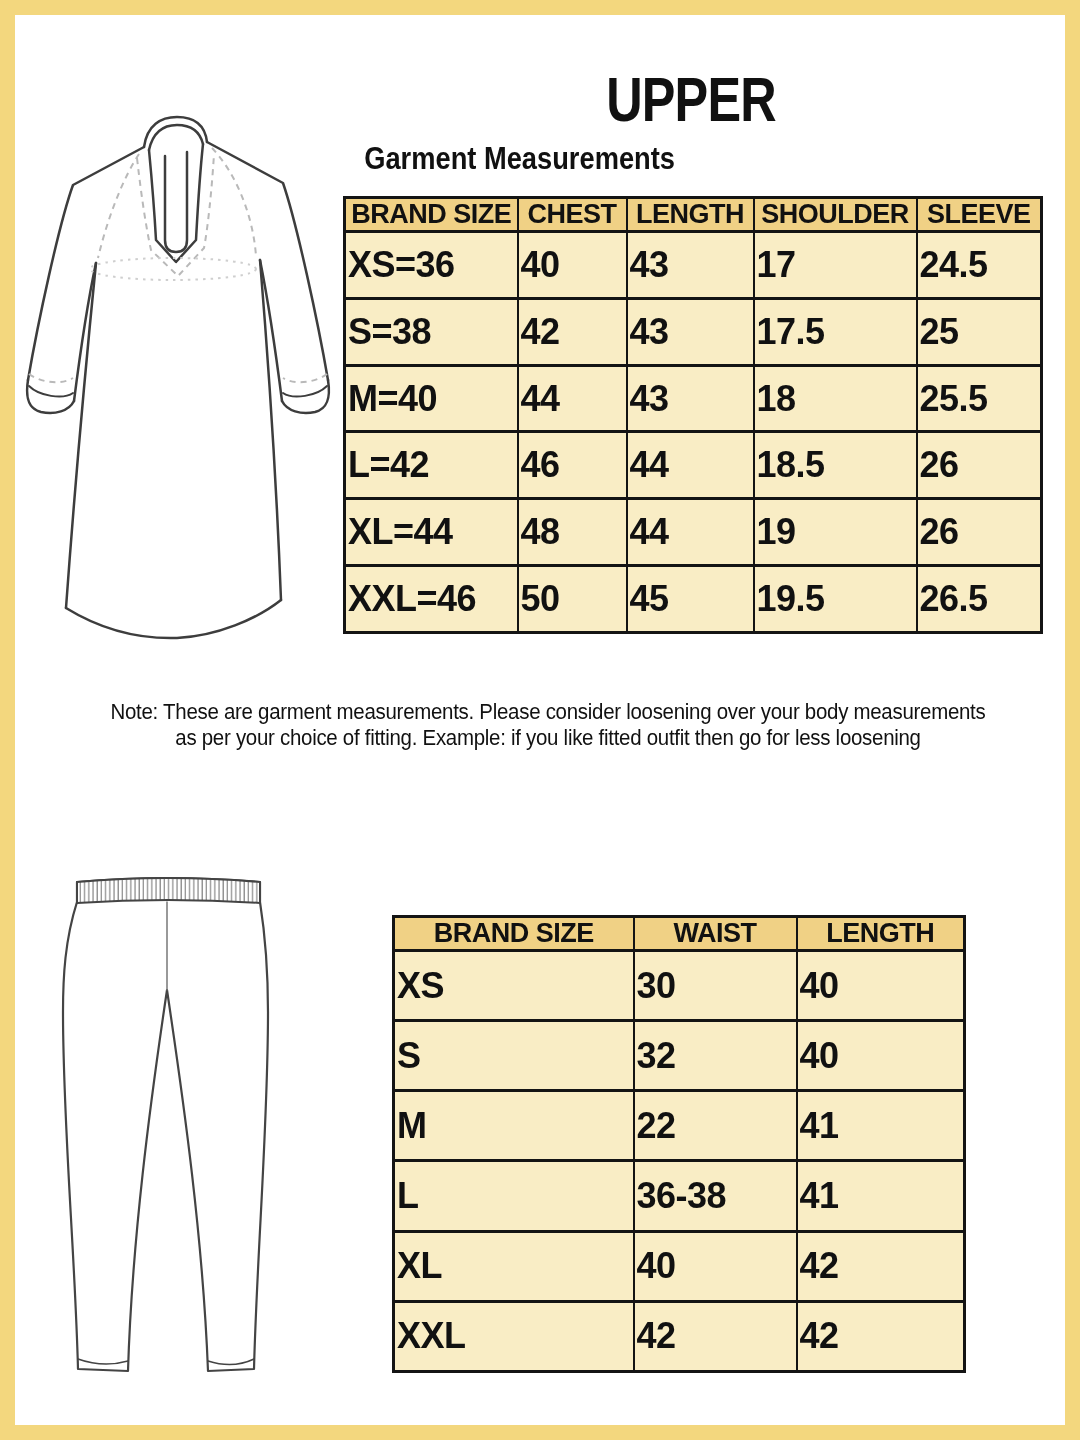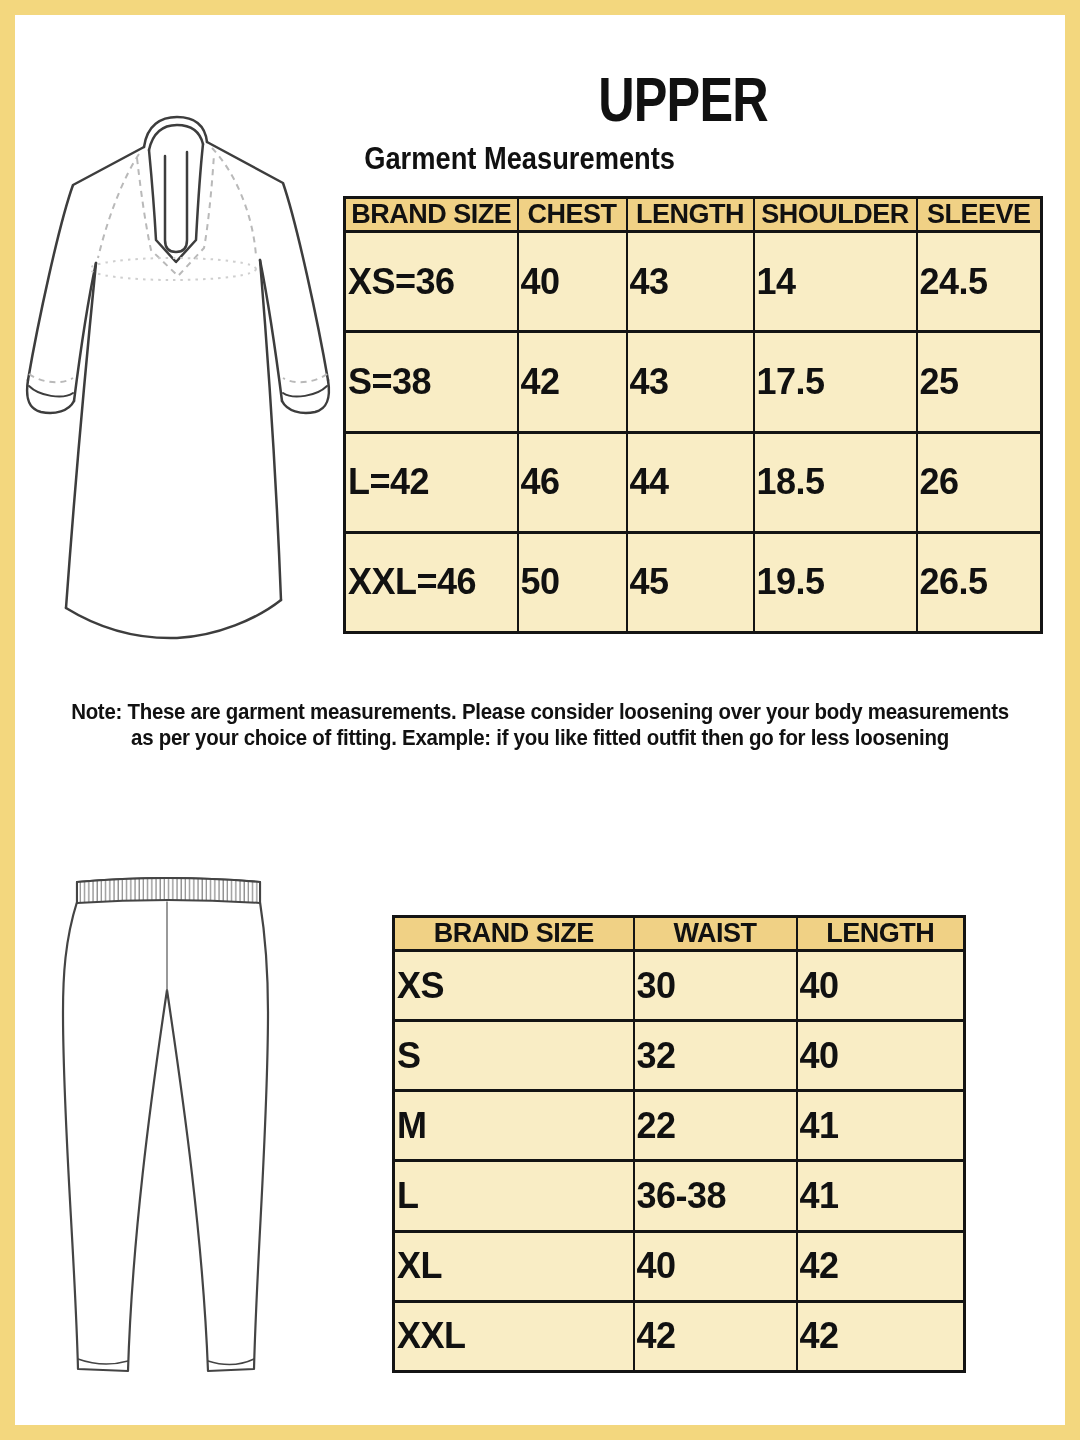--- a/index.html
+++ b/index.html
@@ -20,42 +20,42 @@
   .big-title{
     position:absolute;text-align:center;font-weight:bold;color:var(--ink);
     font-size:63px;line-height:1;letter-spacing:-1px;white-space:nowrap;
   }
   .big-title .cond{display:inline-block;transform:scaleX(.80);transform-origin:50% 50%;}
   .subtitle{
     position:absolute;text-align:left;font-weight:bold;color:var(--ink);
     font-size:31px;line-height:1;white-space:nowrap;
   }
   .subtitle .cond{display:inline-block;transform:scaleX(.88);transform-origin:50% 50%;}
-  #upper-title{left:320px;top:53px;width:697px;}
+  #upper-title{left:328px;top:53px;width:697px;}
   #upper-subtitle{left:328px;top:128px;width:697px;}
   #lowers-title{left:377px;top:821px;width:571px;}
   
   table.size-table{
     position:absolute;border-collapse:collapse;table-layout:fixed;
     background:var(--cell-bg);border:3px solid var(--line-black);
   }
   #upper-table{left:328px;top:181px;width:697px;height:438px;}
   #lowers-table{left:377px;top:900px;width:571px;height:458px;}
   .size-table th,.size-table td{
     border:2px solid var(--line-black);
     border-top-width:3px;border-bottom-width:3px;
     vertical-align:middle;
     font-weight:bold;color:var(--ink);padding:0 2px;
   }
   .size-table th{background:var(--header-bg);font-size:27px;letter-spacing:-0.5px;white-space:nowrap;}
   .size-table td{font-size:36px;letter-spacing:-0.5px;}
   
   .note{
-    position:absolute;left:0;top:684px;width:1050px;text-align:center;
-    font-weight:bold;color:var(--ink);font-size:22px;line-height:26px;
+    position:absolute;left:8px;top:684px;width:1050px;text-align:center;
+    font-weight:normal;color:var(--ink);font-size:22px;line-height:26px;
     letter-spacing:-0.3px;
   }
   .note .cond{display:inline-block;transform:scaleX(.93);transform-origin:50% 50%;width:100%;}
   
   .illus{position:absolute;}
   #kurta-svg{left:9px;top:97px;width:322px;height:540px;}
   #pants-svg{left:35px;top:857px;width:230px;height:515px;}
 </style>
 </head>
 <body>
@@ -120,35 +120,49 @@
           <th>LENGTH</th>
           <th>SHOULDER</th>
           <th>SLEEVE</th>
         </tr>
       </thead>
     <tbody>
         <tr>
           <td>XS=36</td>
           <td>40</td>
           <td>43</td>
-          <td>14</td>
+          <td>17</td>
           <td>24.5</td>
         </tr>
         <tr>
           <td>S=38</td>
           <td>42</td>
           <td>43</td>
           <td>17.5</td>
           <td>25</td>
+        </tr>
+        <tr>
+          <td>M=40</td>
+          <td>44</td>
+          <td>43</td>
+          <td>18</td>
+          <td>25.5</td>
         </tr>
         <tr>
           <td>L=42</td>
           <td>46</td>
           <td>44</td>
           <td>18.5</td>
+          <td>26</td>
+        </tr>
+        <tr>
+          <td>XL=44</td>
+          <td>48</td>
+          <td>44</td>
+          <td>19</td>
           <td>26</td>
         </tr>
         <tr>
           <td>XXL=46</td>
           <td>50</td>
           <td>45</td>
           <td>19.5</td>
           <td>26.5</td>
         </tr>
       </tbody>

